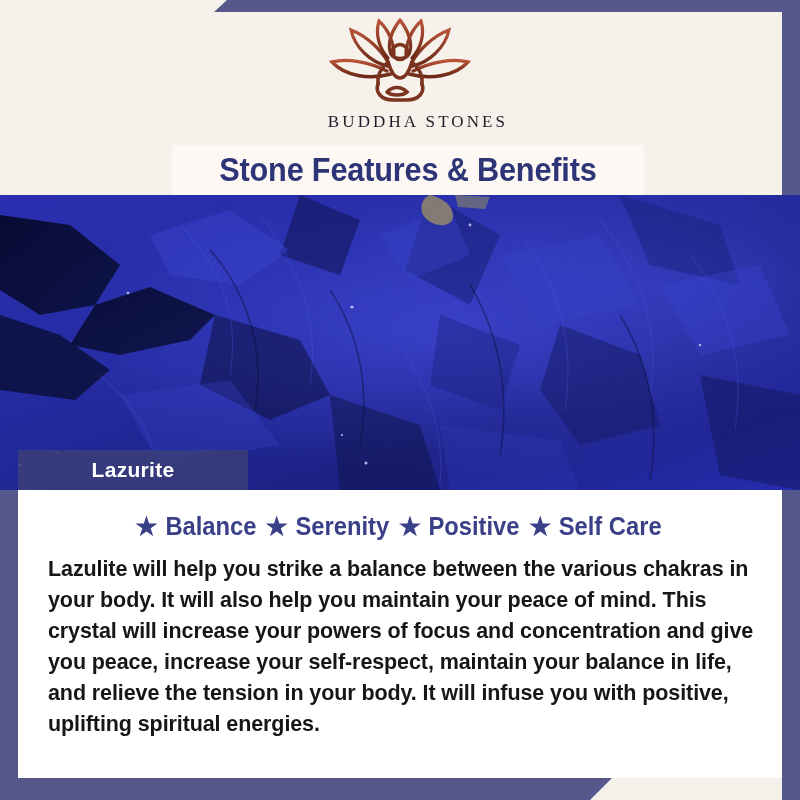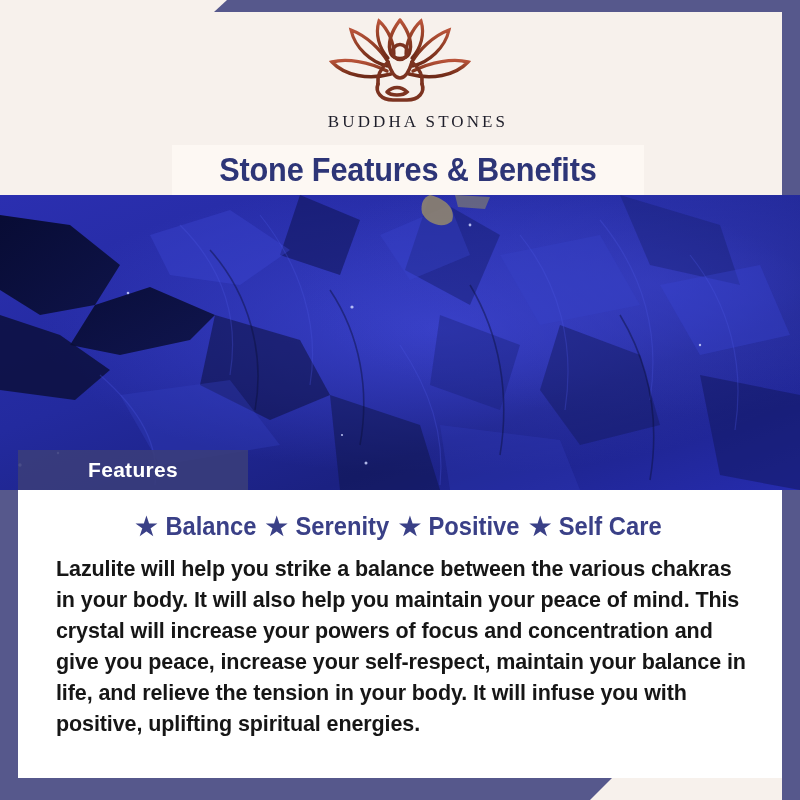--- a/index.html
+++ b/index.html
@@ -172,21 +172,21 @@
   .benefit .star {
     font-size: 25px;
     line-height: 1;
     color: #3a4087;
   }
   .benefit-label {
     transform: scaleX(0.95);
   }
 
   .body-text {
-    margin: 8px;
+    margin: 0;
     padding: 0 10px 0 12px;
     font-size: 21.5px;
     line-height: 1.44;
     color: #161616;
     font-weight: bold;
     text-align: left;
     letter-spacing: -0.1px;
   }
 </style>
 </head>
@@ -315,21 +315,21 @@
         <circle cx="366" cy="268" r="1.5"></circle>
         <circle cx="342" cy="240" r="1.1"></circle>
         <circle cx="470" cy="30" r="1.4"></circle>
         <circle cx="128" cy="98" r="1.3"></circle>
         <circle cx="700" cy="150" r="1.2"></circle>
       </g>
     </svg>
   </div>
 
   <div class="stone-tag">
-    <span class="stone-tag-text">Features</span>
+    <span class="stone-tag-text">Lazurite</span>
   </div>
 
   <div class="content-card">
 
     <div class="benefits-row">
       <span class="benefit">
         <span class="star">★</span>
         <span class="benefit-label">Balance</span>
       </span>
       <span class="benefit">

